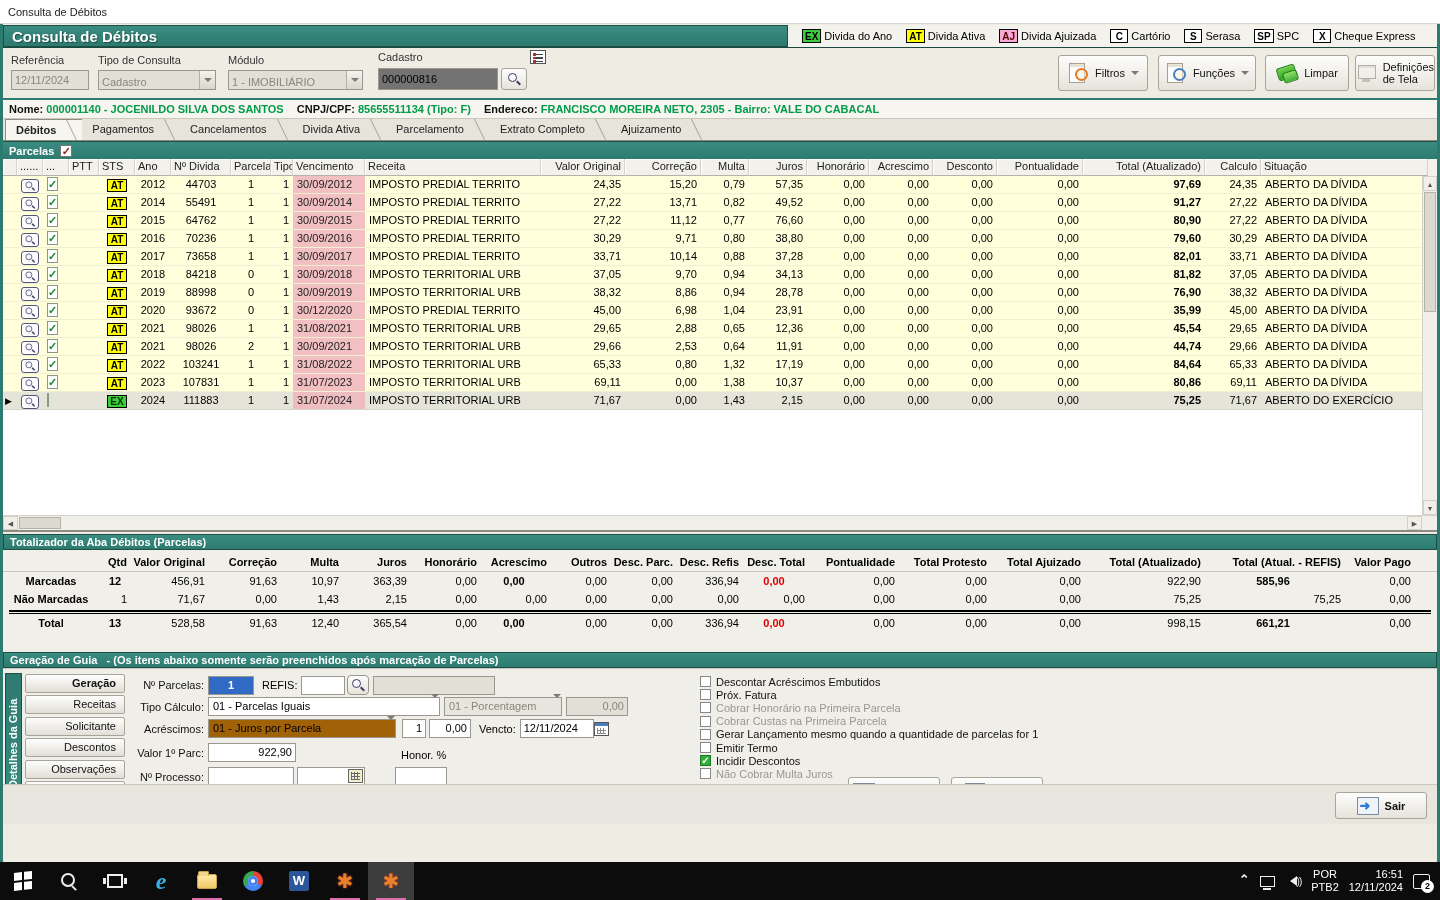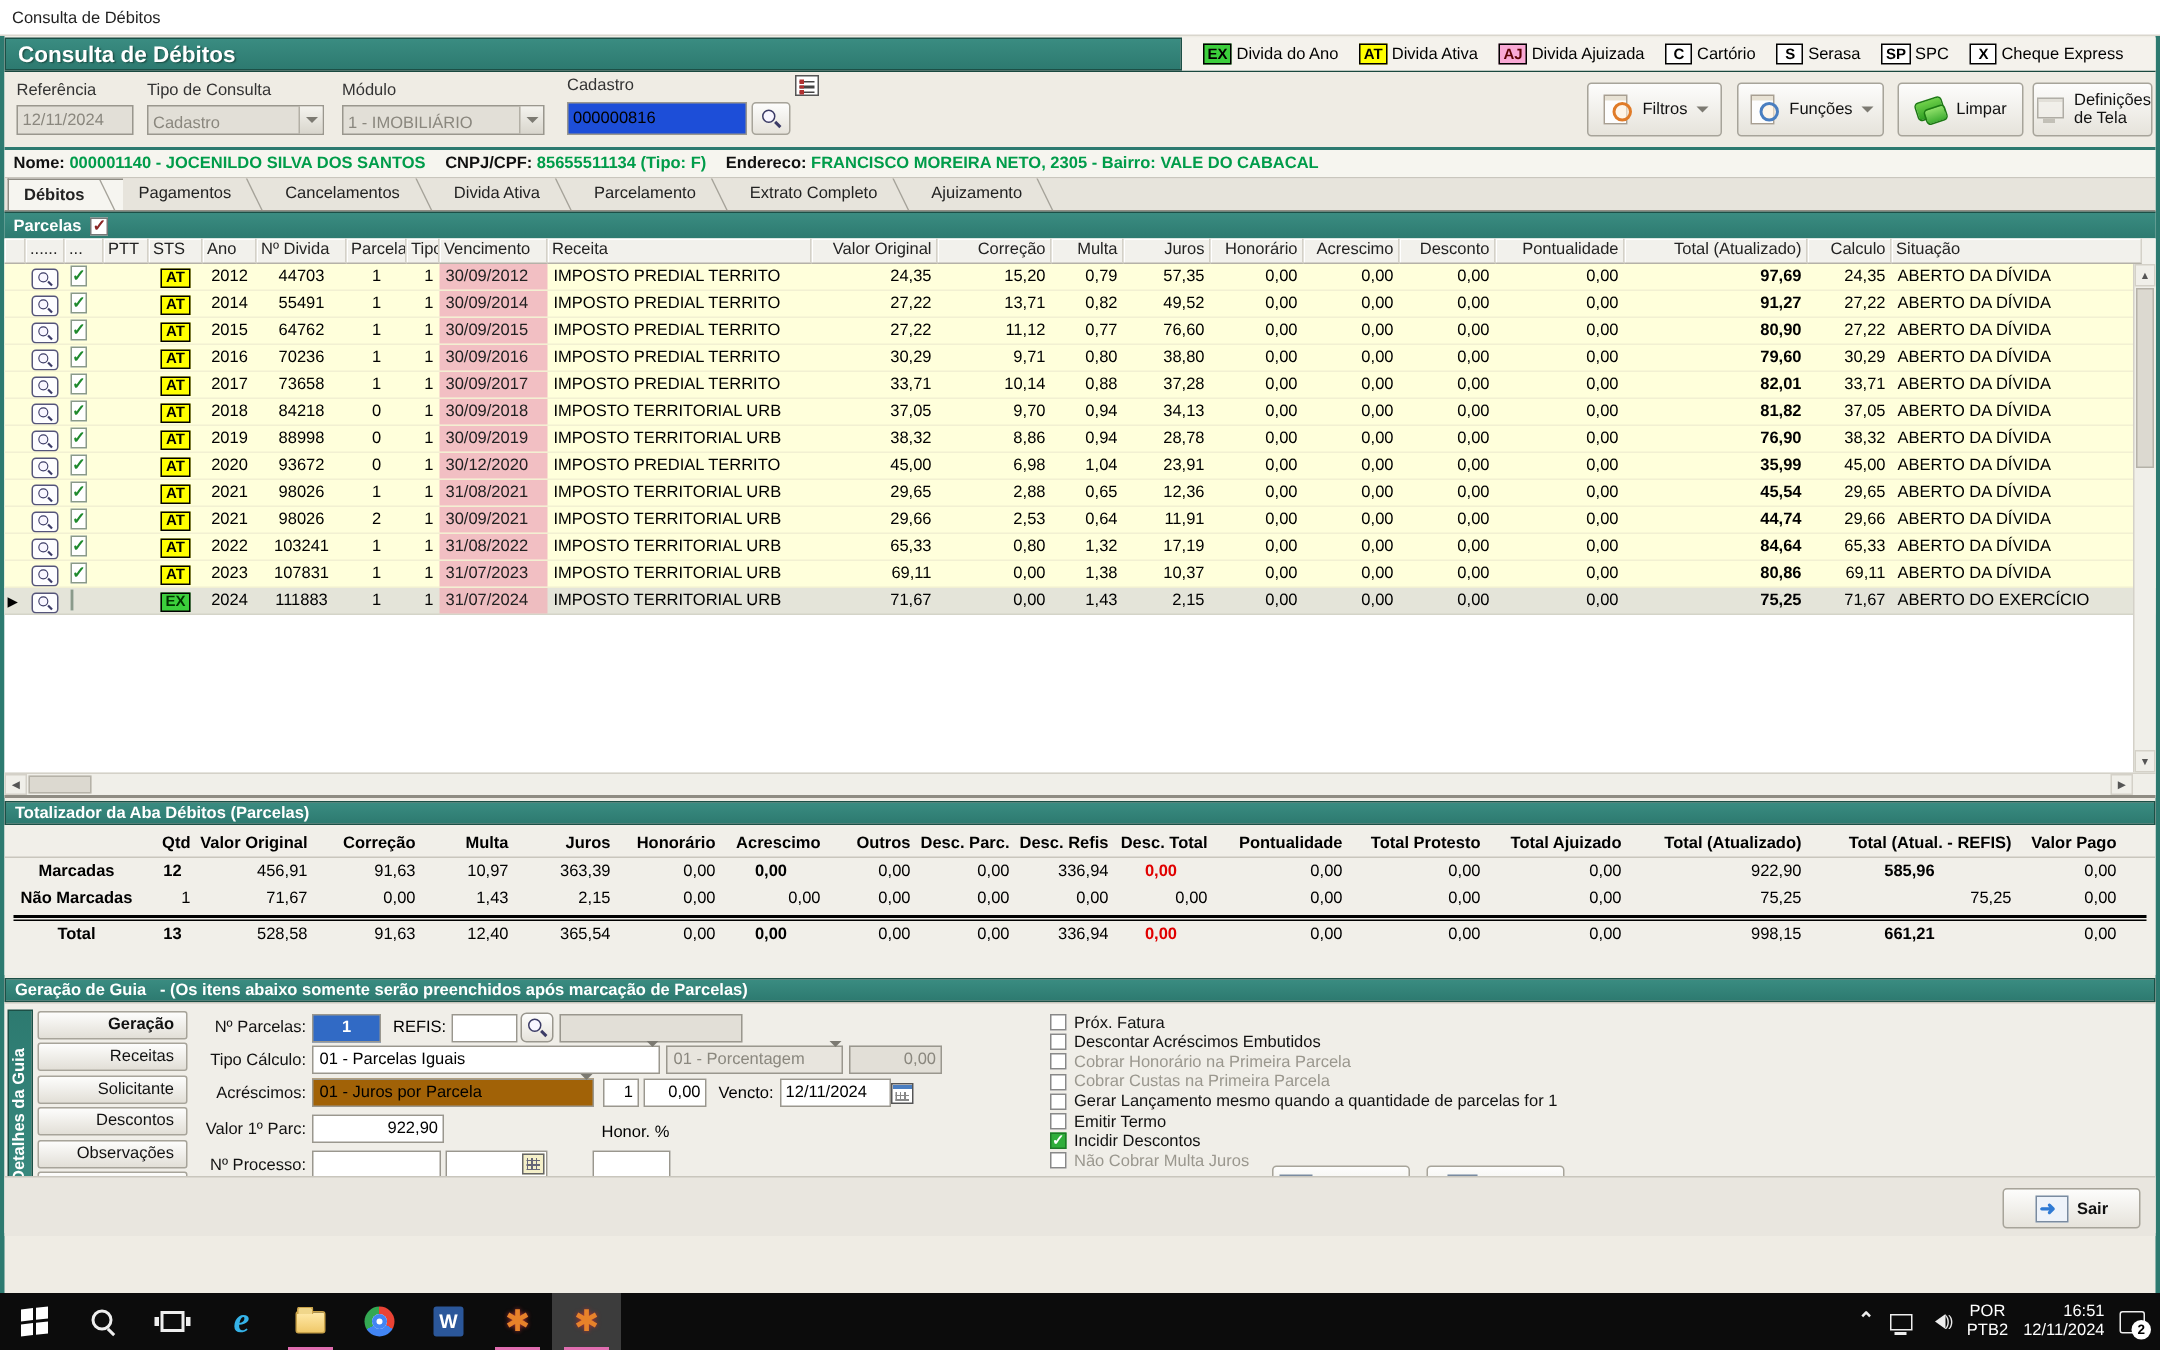--- a/index.html
+++ b/index.html
@@ -14,21 +14,21 @@
   .legend { flex:1; display:flex; align-items:center; gap:14px; padding-left:14px; background:#f4f2ec; }
   .leg-item { display:flex; align-items:center; gap:3px; font-size:11px; color:#000; }
   .badge { display:inline-block; min-width:18px; padding:0 2px; height:14px; line-height:13px; text-align:center; font-size:10px; font-weight:bold; border:1px solid #000; background:#fff; color:#000; }
   .badge.ex { background:#3ccf3c; }
   .badge.at { background:#ffff00; }
   .badge.aj { background:#f9a8d4; color:#5a0000; }
 
   
   .filterbar { position:absolute; top:24px; left:0; right:0; height:52px; background:#efece4; border-bottom:2px solid #2d7a70; }
   .f-label { position:absolute; font-size:11px; color:#333; }
-  .inp { position:absolute; height:20px; font-size:11px; border:1px solid #9a978e; background:#1d4ed8; color:#000; padding:0 3px; line-height:18px; }
+  .inp { position:absolute; height:20px; font-size:11px; border:1px solid #9a978e; background:#737373; color:#000; padding:0 3px; line-height:18px; }
   .inp.dis { background:#e2dfd7; color:#8a877e; }
   .combo { display:flex; }
   .combo .arrowbox { width:16px; height:18px; background:linear-gradient(#f4f3ee,#d9d6cd); border-left:1px solid #b3b0a6; display:flex; align-items:center; justify-content:center; }
   .tri-down { width:0; height:0; border-left:4px solid transparent; border-right:4px solid transparent; border-top:4px solid #7c7a72; }
   .btn { display:inline-flex; align-items:center; justify-content:center; gap:6px; background:linear-gradient(#fdfdfc,#e6e3db); border:1px solid #a7a49a; border-radius:3px; font-size:11px; color:#111; cursor:default; }
   .toolbtn { position:absolute; top:7px; height:36px; }
 
   .ico-docsearch { position:relative; width:22px; height:22px; }
   .ico-docsearch::before { content:''; position:absolute; left:2px; top:1px; width:14px; height:18px; background:#fdfdfd; border:1px solid #a89f92; box-shadow:inset 0 3px 0 #e8e2d4; }
   .ico-docsearch::after { content:''; position:absolute; right:1px; bottom:3px; width:9px; height:9px; border:2.5px solid #e07b28; border-radius:50%; background:rgba(255,240,220,.6); }
@@ -845,25 +845,25 @@
             <span class="gi" style="width:68px;margin-left:3px;position:relative">
                 <span class="ico-calc" style="position:absolute;right:1px;top:1px"></span>
               </span>
           </div>
           <span class="gi" style="position:absolute;left:262px;top:98px;width:52px"></span>
         </div>
 
         <div class="gchecks" id="gchecks">
             <div class="gcrow">
               <span class="gcb"></span>
-              <span>Próx. Fatura</span>
+              <span>Descontar Acréscimos Embutidos</span>
             </div>
             <div class="gcrow">
               <span class="gcb"></span>
-              <span>Descontar Acréscimos Embutidos</span>
+              <span>Próx. Fatura</span>
             </div>
             <div class="gcrow dis">
               <span class="gcb"></span>
               <span>Cobrar Honorário na Primeira Parcela</span>
             </div>
             <div class="gcrow dis">
               <span class="gcb"></span>
               <span>Cobrar Custas na Primeira Parcela</span>
             </div>
             <div class="gcrow">

